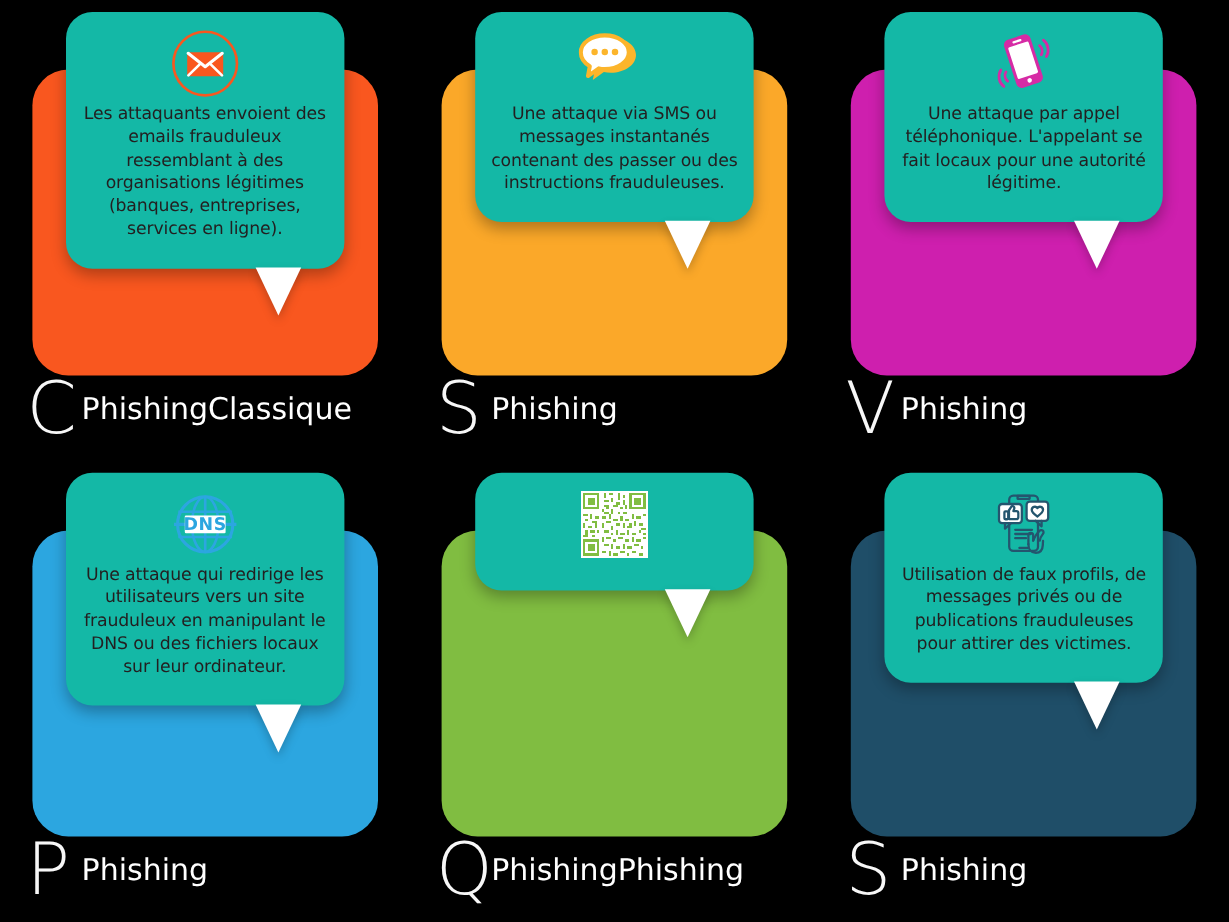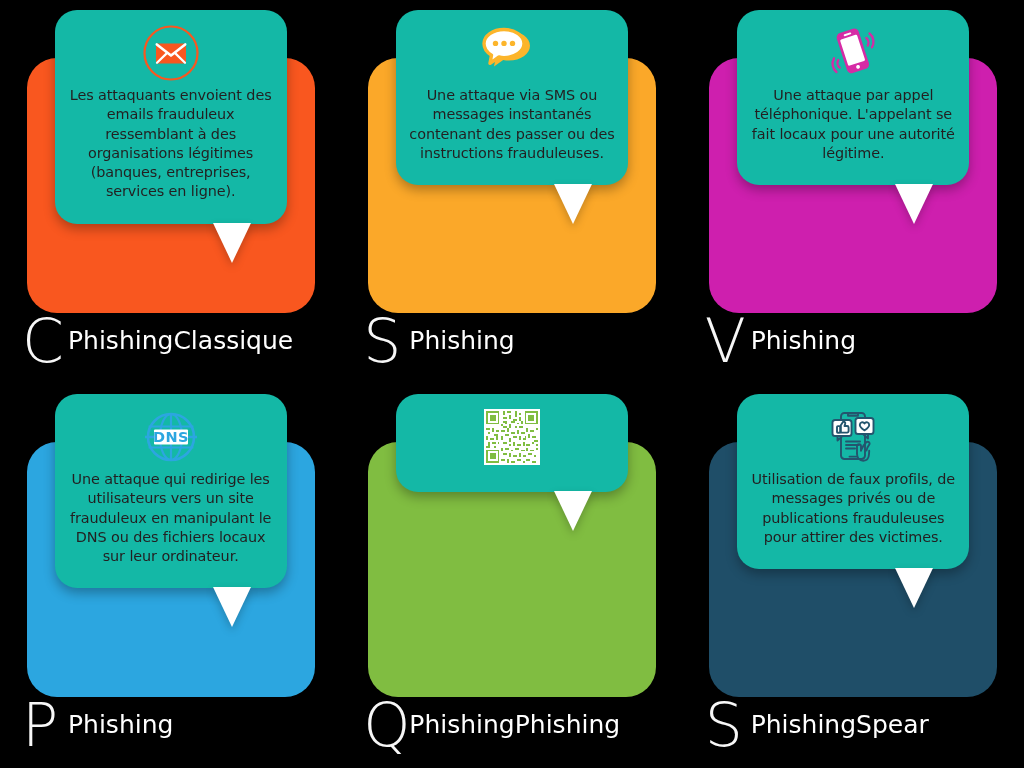--- a/index.html
+++ b/index.html
@@ -380,19 +380,18 @@
             </g>
           </svg>
         </div>
         <div class="desc">Utilisation de faux profils, de messages privés ou de publications frauduleuses pour attirer des victimes.</div>
         <div class="bubble-tail"></div>
       </div>
       <div class="label-row">
         <div class="initial">S</div>
         <div class="label-lines">
           <div class="label-line">Phishing</div>
-          <div class="label-line">Spear</div>
         </div>
       </div>
     </div>
 
   </div>
 </div>
 
 </body></html>

